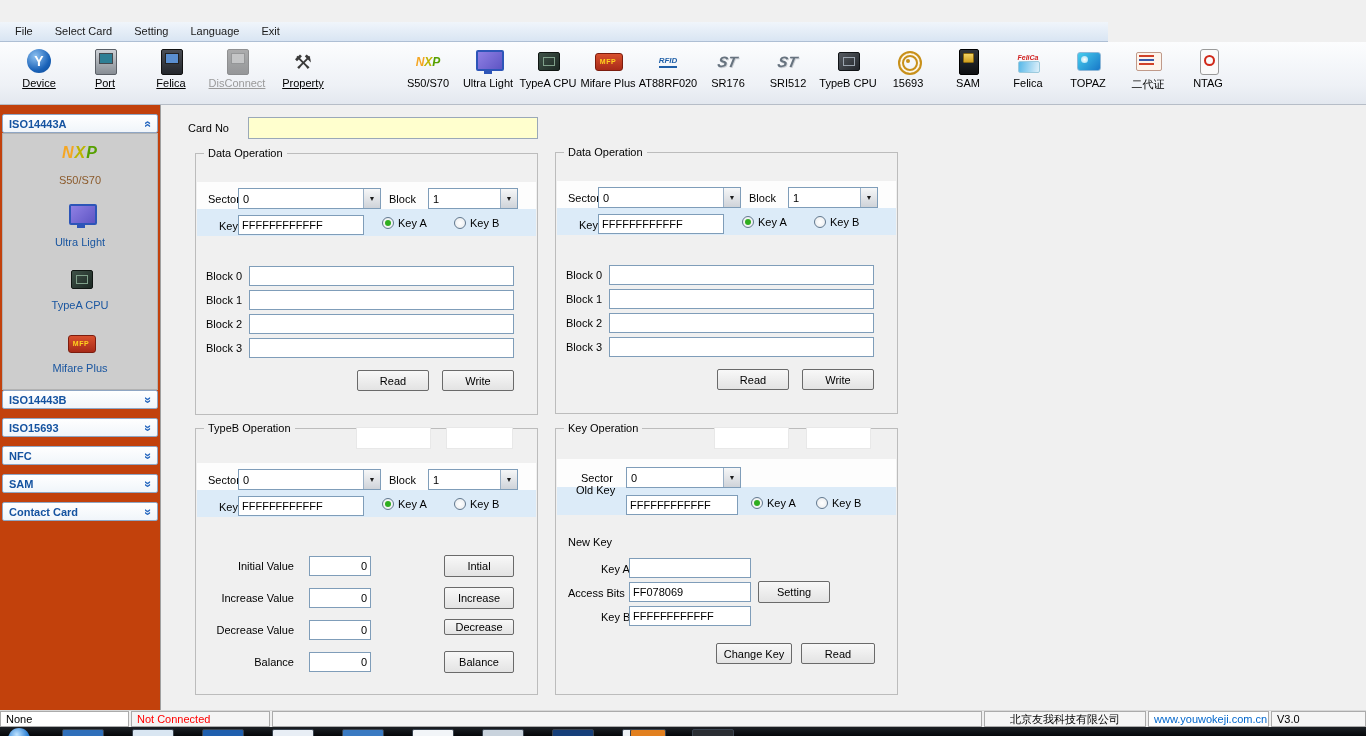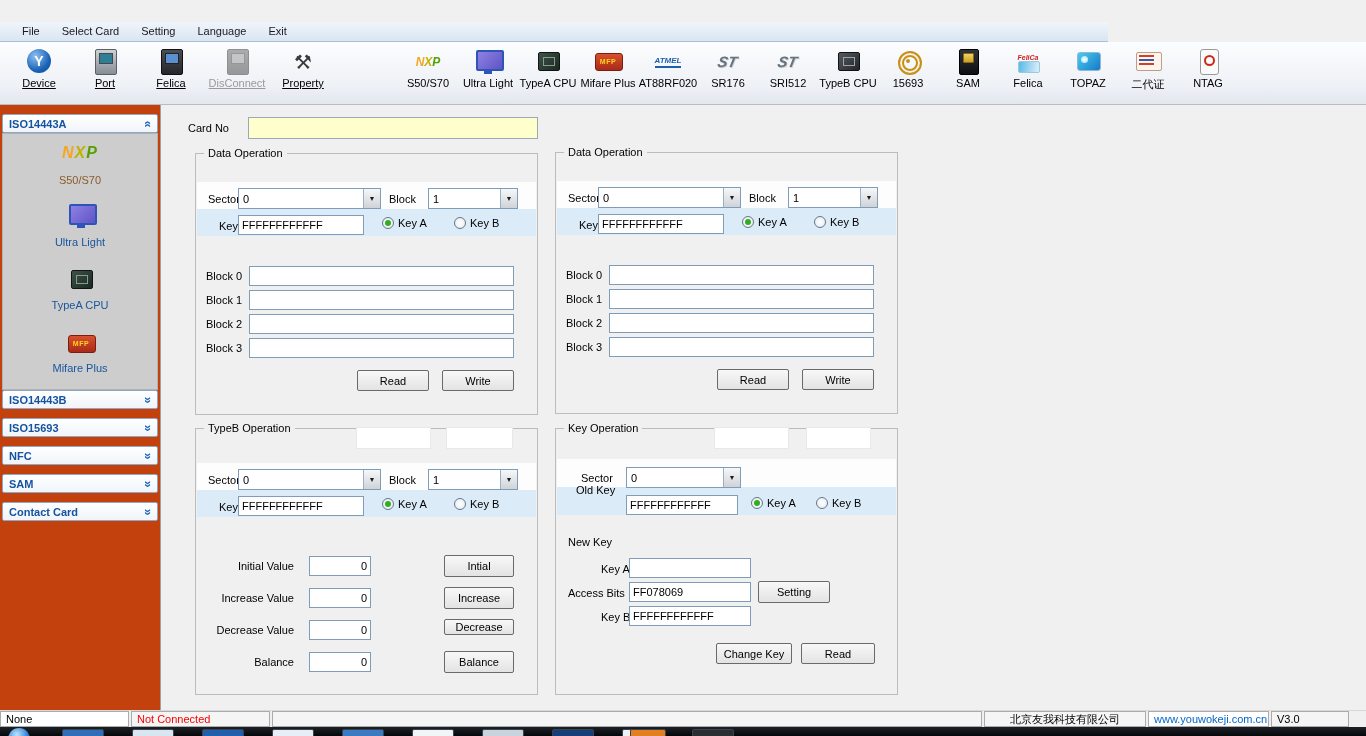--- a/index.html
+++ b/index.html
@@ -21,21 +21,21 @@
     border-radius: 0 0 3px 3px; color: #fff; cursor: pointer; }
   .winbtn.min { width: 29px; } .winbtn.max { width: 27px; }
   .winbtn.close { width: 44px; background: linear-gradient(#f4beae,#dd6a50 45%,#b23418 50%,#d97a5a); align-items: center; }
   .glyph-min { width: 9px; height: 3px; background: #fff; margin-bottom: 3px; box-shadow: 0 1px 1px #335; }
   .glyph-max { width: 9px; height: 7px; border: 2px solid #fff; margin-bottom: 3px; }
   .winbtn.close::before { content: "×"; font-size: 13px; font-weight: bold; line-height: 13px; }
 
   
   .menubar { position: absolute; left: 0; top: 22px; width: 1108px; height: 20px;
     background: linear-gradient(#f0f5fb,#d9e5f3); border-bottom: 1px solid #aebfd4;
-    display: flex; align-items: center; padding-left: 11px; }
+    display: flex; align-items: center; padding-left: 4px; }
   .menu-item { padding: 0 11px; line-height: 19px; cursor: default; color: #1a1a1a; }
 
   
   .toolbar { position: absolute; left: 0; top: 42px; width: 1366px; height: 63px;
     background: linear-gradient(#fcfdfe,#eef1f6 70%,#e3e8ef); border-bottom: 1px solid #b6bdc7;
     display: flex; align-items: flex-start; padding: 6px 0 0 6px; }
   .tbtn { width: 66px; display: flex; flex-direction: column; align-items: center; cursor: pointer; }
   .tbtn.card { width: 60px; }
   .tbtn.gap { margin-right: 62px; }
   .tlbl { font-size: 11px; margin-top: 2px; white-space: nowrap; }
@@ -206,21 +206,21 @@
       <span class="tlbl">TypeA CPU</span>
     </div>
     <div class="tbtn card">
       <div class="icb ic-mfp">
           <span class="mfp-t">MFP</span>
         </div>
       <span class="tlbl">Mifare Plus</span>
     </div>
     <div class="tbtn card">
       <div class="icb ic-atmel">
-          <span class="at-t">ATMEL</span>
+          <span class="at-t">RFID</span>
         </div>
       <span class="tlbl">AT88RF020</span>
     </div>
     <div class="tbtn card">
       <div class="icb ic-st">
           <span class="st-t">ST</span>
         </div>
       <span class="tlbl">SR176</span>
     </div>
     <div class="tbtn card">
@@ -463,21 +463,21 @@
     <div class="sb-pane" style="left:131px;width:139px">
       <span class="sb-err">Not Connected</span>
     </div>
     <div class="sb-pane" style="left:272px;width:710px"></div>
     <div class="sb-pane" style="left:984px;width:162px;justify-content:center">
       <span>北京友我科技有限公司</span>
     </div>
     <div class="sb-pane" style="left:1148px;width:121px;background:#fff">
       <span class="sb-link">www.youwokeji.com.cn</span>
     </div>
-    <div class="sb-pane" style="left:1271px;width:78px">
+    <div class="sb-pane" style="left:1271px;width:95px">
       <span>V3.0</span>
     </div>
   </div>
 
   <div class="taskbar">
     <div class="orb"></div>
     <div class="tico" style="left:62px;background:#2f6fba"></div>
     <div class="tico" style="left:132px;background:#d9e6f2"></div>
     <div class="tico" style="left:202px;background:#1f5fae"></div>
     <div class="tico" style="left:272px;background:#e8eef5"></div>

